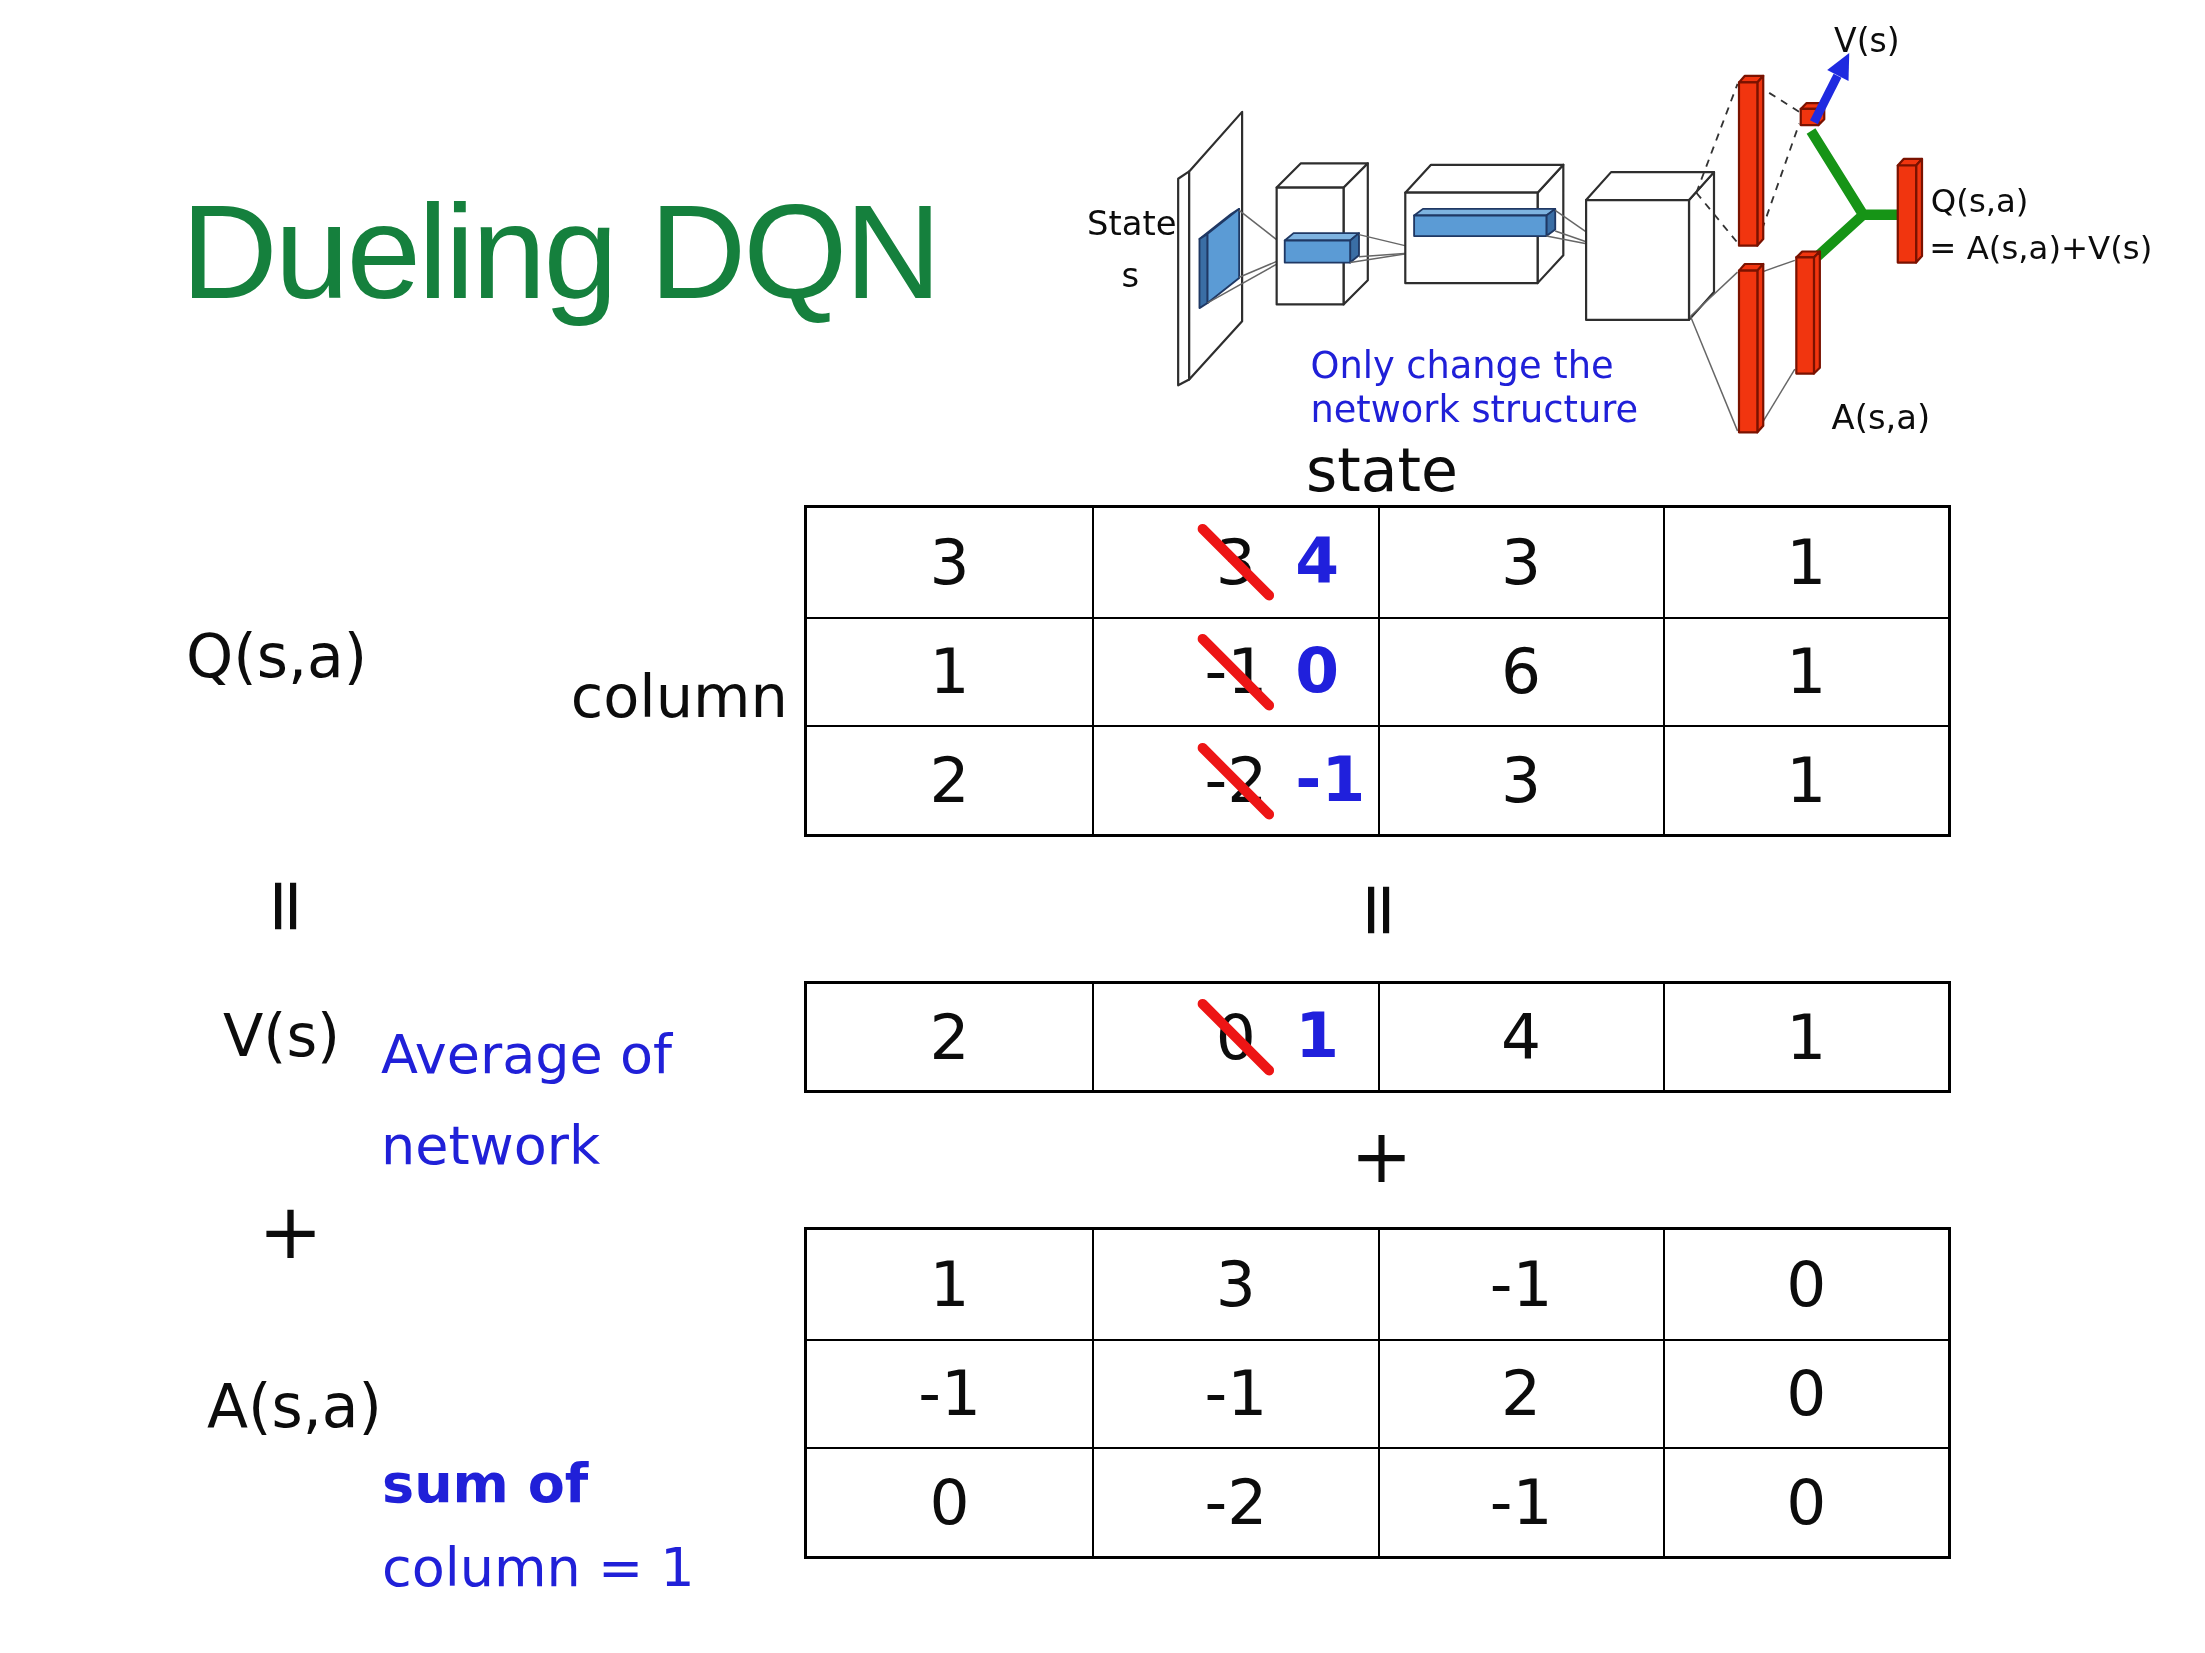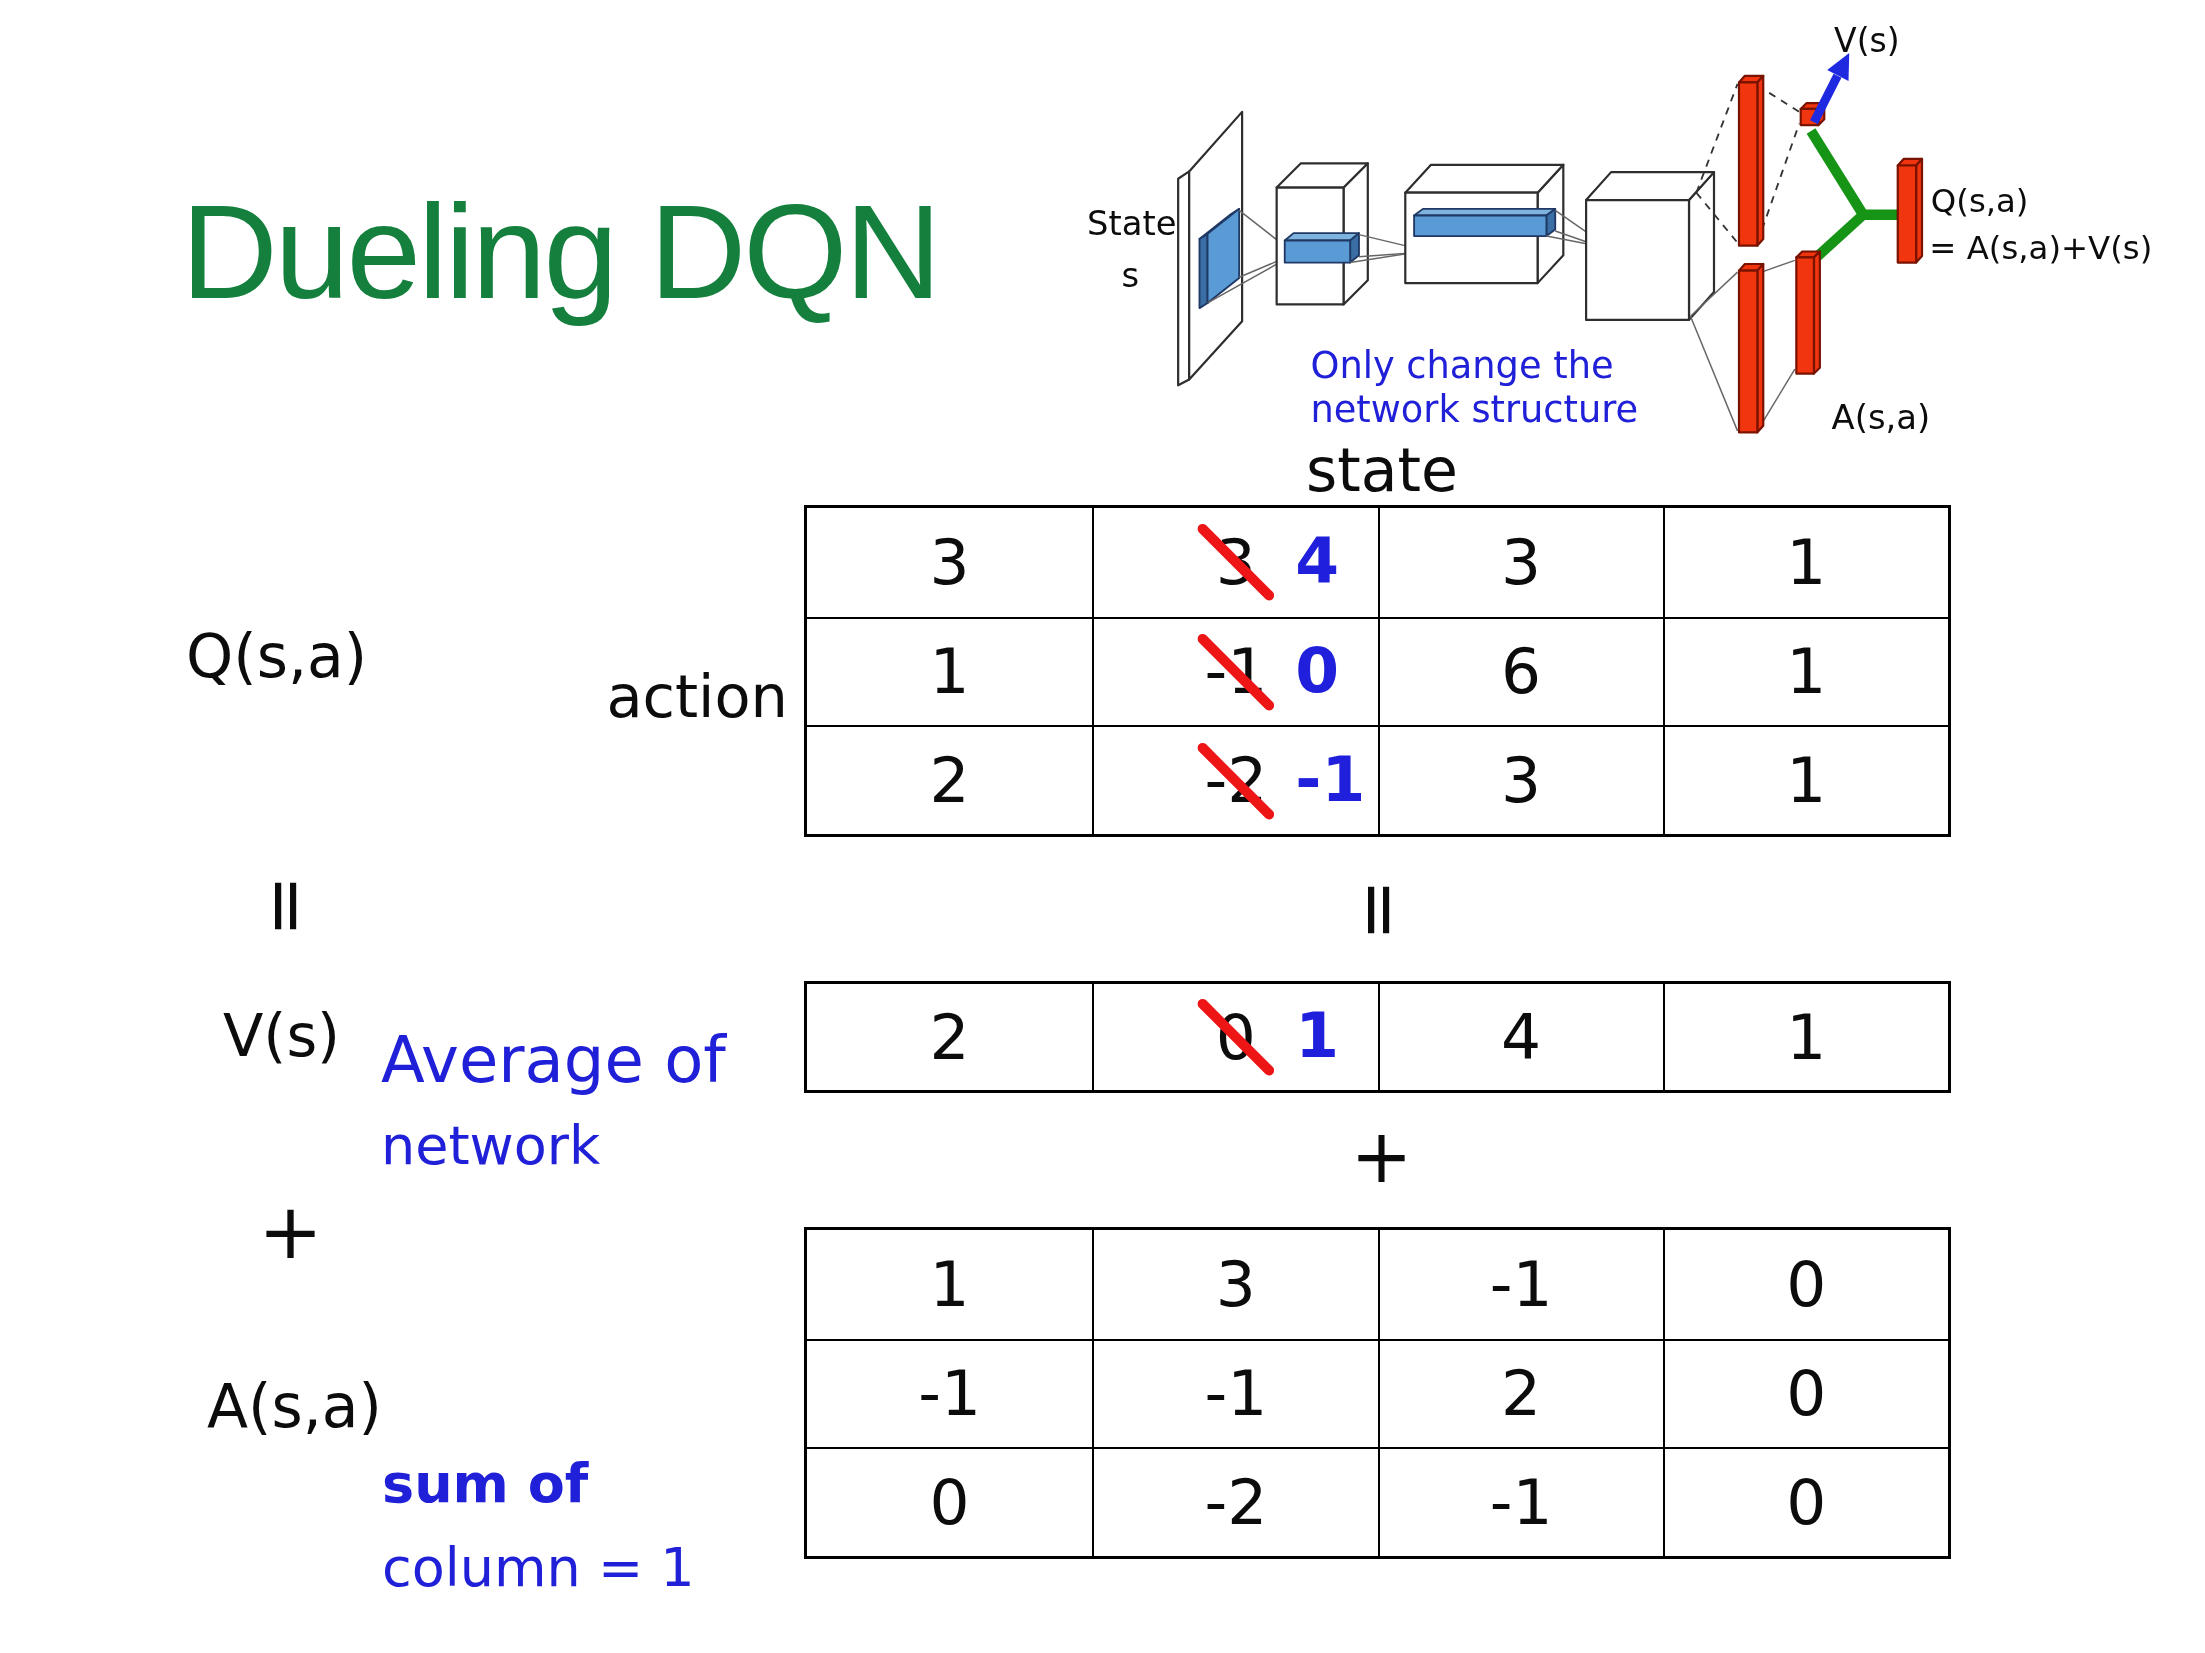--- a/index.html
+++ b/index.html
@@ -160,34 +160,34 @@
 </svg>
 
 <div class="lbl" style="left:186px;top:626px;font-size:60px;">Q(s,a)</div>
 
 <div class="sym" style="left:215px;top:847px;width:147px;height:118px;font-size:74px;">
   <span class="rot90">=</span>
 </div>
 
 <div class="lbl" style="left:223px;top:1006px;font-size:59px;">V(s)</div>
 
-<div class="lbl blue" style="left:381px;top:1028px;font-size:64px;">Average of</div>
+<div class="lbl blue" style="left:381px;top:1028px;font-size:54px;">Average of</div>
 <div class="lbl blue" style="left:381px;top:1119px;font-size:54px;">network</div>
 
 <div class="sym" style="left:217px;top:1172px;width:147px;height:118px;font-size:77px;">
   <span>+</span>
 </div>
 
 <div class="lbl" style="left:207px;top:1376px;font-size:60px;">A(s,a)</div>
 
 <div class="lbl blue" style="left:382px;top:1457px;font-size:54px;font-weight:bold;">sum of</div>
 <div class="lbl blue" style="left:382px;top:1541px;font-size:54px;">column = 1</div>
 
 <div class="lbl" style="left:1198px;top:440px;width:368px;text-align:center;font-size:60px;">state</div>
-<div class="lbl" style="left:494px;top:667px;width:294px;text-align:right;font-size:59px;">action</div>
+<div class="lbl" style="left:494px;top:667px;width:294px;text-align:right;font-size:59px;">column</div>
 
 <div class="sym" style="left:1308px;top:851px;width:147px;height:118px;font-size:74px;">
   <span class="rot90">=</span>
 </div>
 <div class="sym" style="left:1308px;top:1097px;width:147px;height:118px;font-size:74px;">
   <span>+</span>
 </div>
 
 <div class="tbl" style="top:505px;height:332px;grid-template-rows:repeat(3,1fr);">
   <div class="cell">

